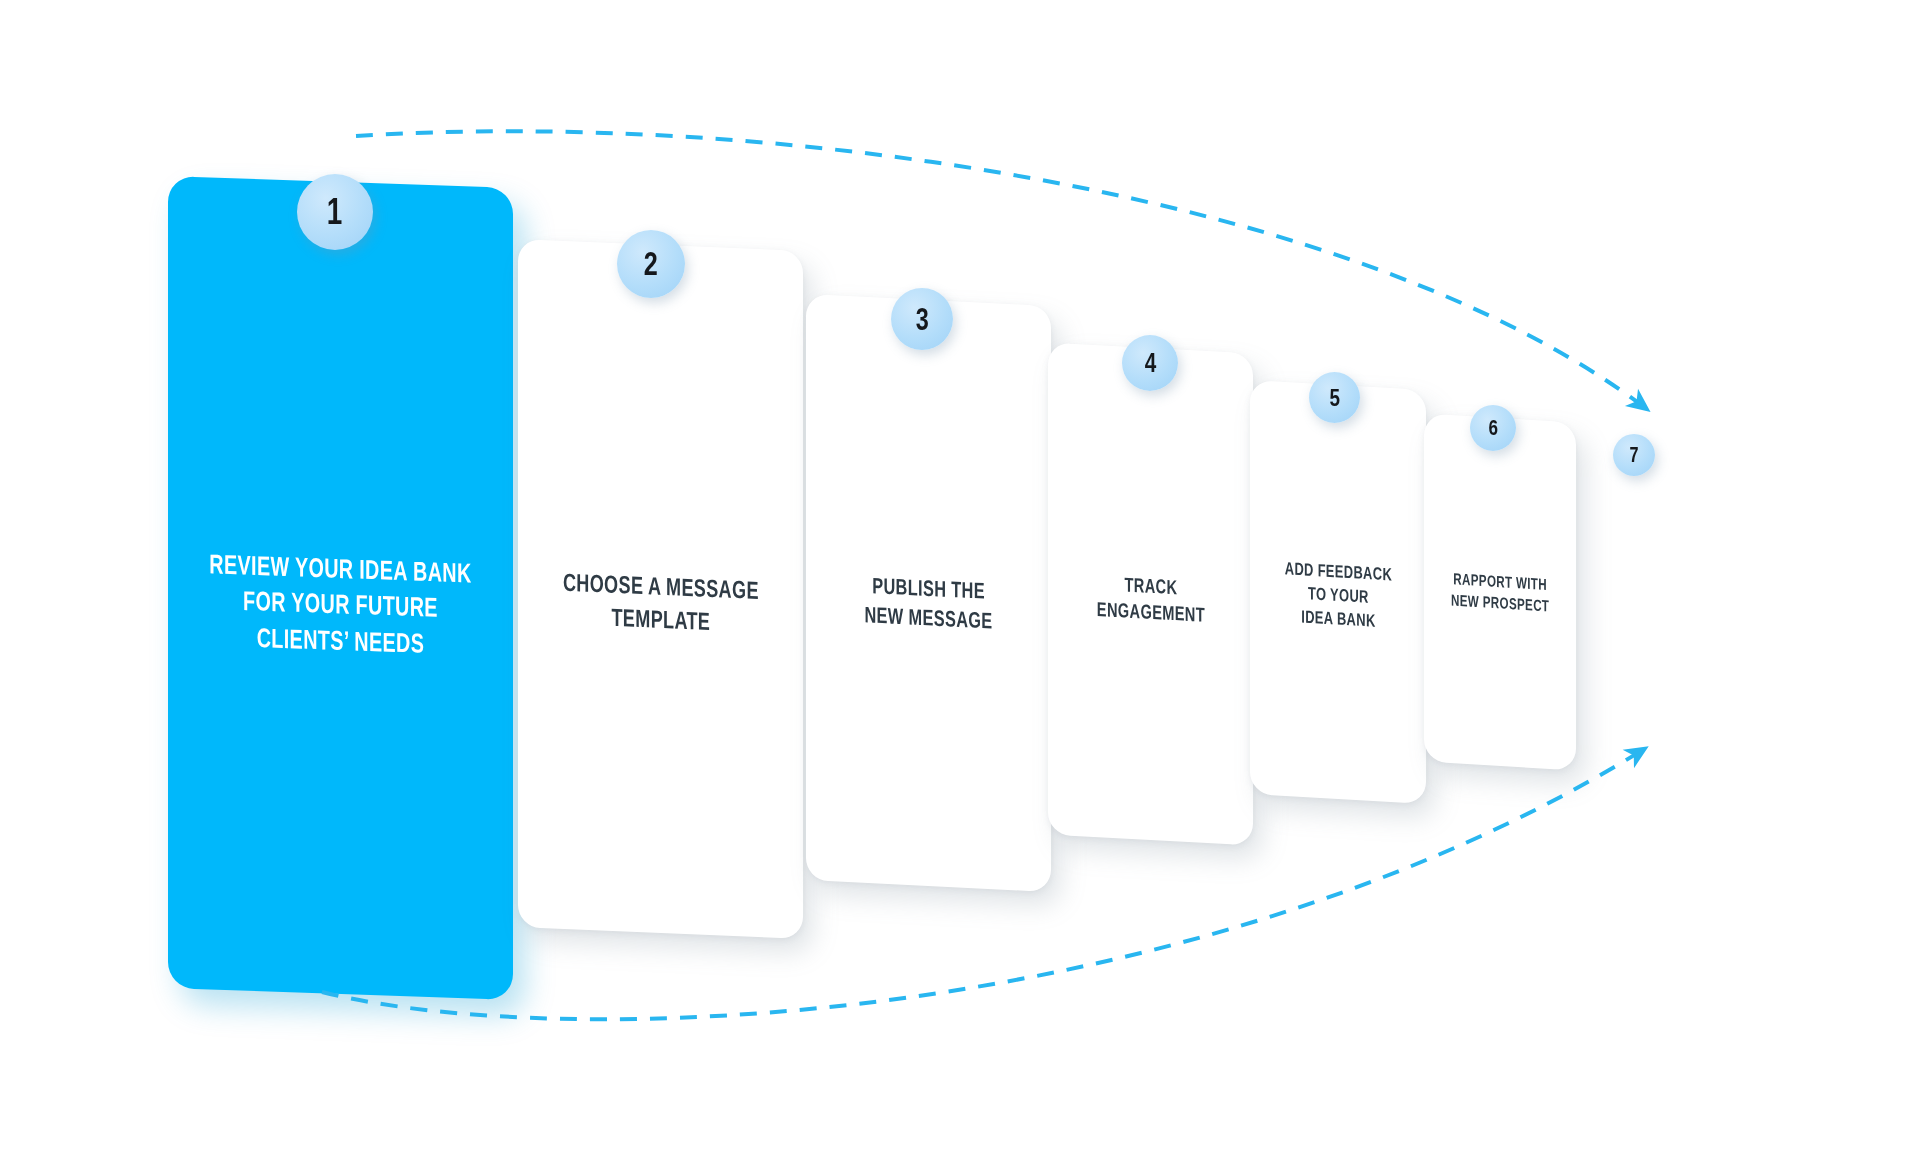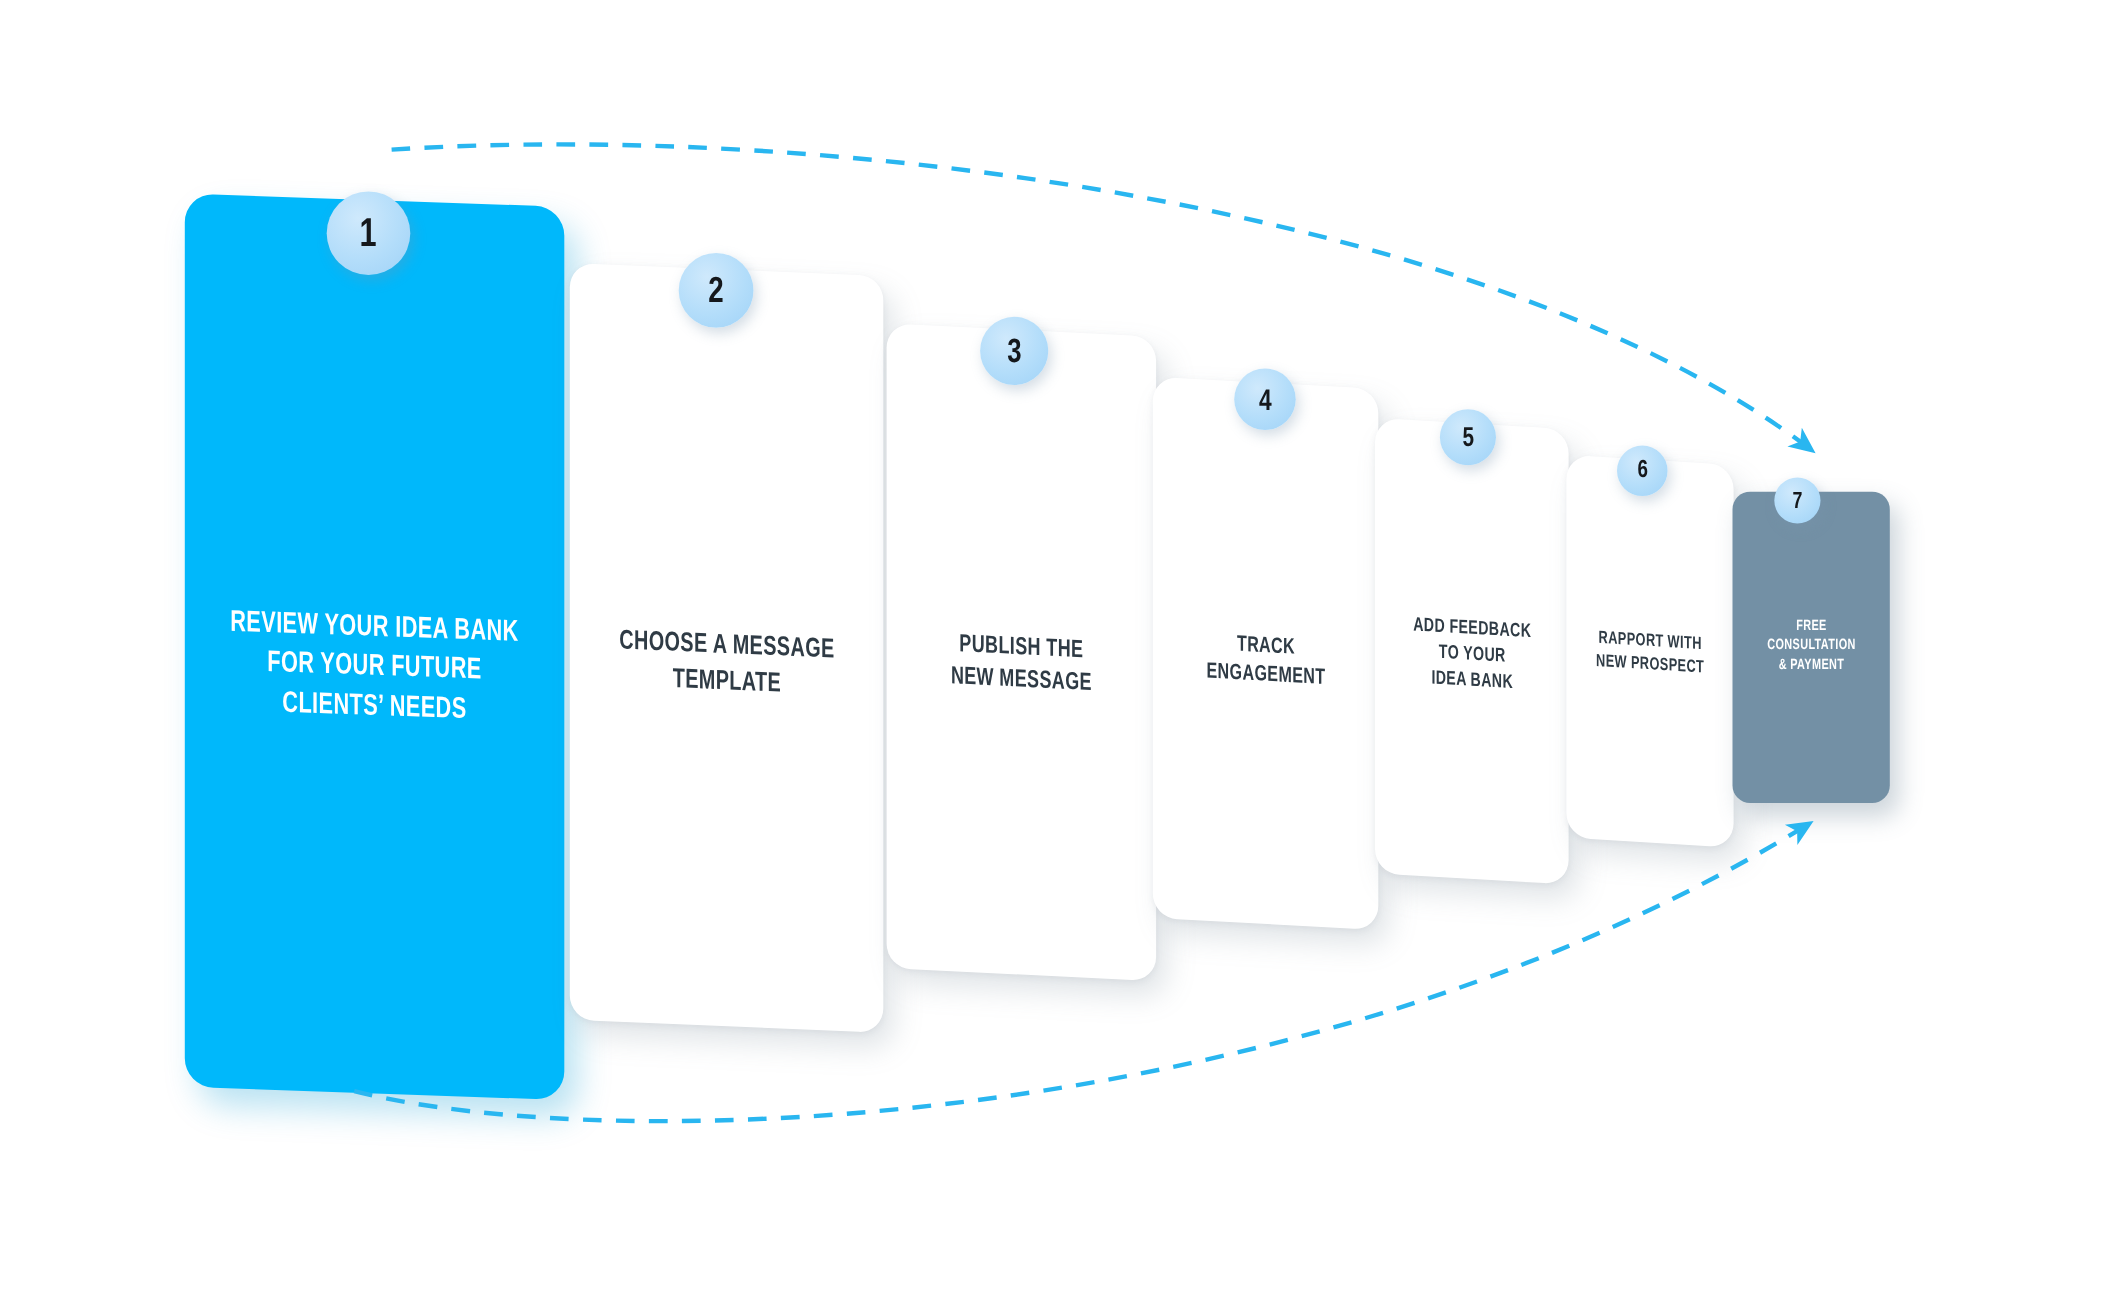--- a/index.html
+++ b/index.html
@@ -143,25 +143,20 @@
     <div class="card-label">ADD FEEDBACK
 TO YOUR
 IDEA BANK</div>
   </div>
 
   <div class="card" id="card-6">
     <div class="card-label">RAPPORT WITH
 NEW PROSPECT</div>
   </div>
 
-  <div class="card final" id="card-7">
-    <div class="card-label">FREE
-CONSULTATION
-&amp; PAYMENT</div>
-  </div>
 
   <div class="badge" id="badge-1">
     <span>1</span>
   </div>
   <div class="badge" id="badge-2">
     <span>2</span>
   </div>
   <div class="badge" id="badge-3">
     <span>3</span>
   </div>

